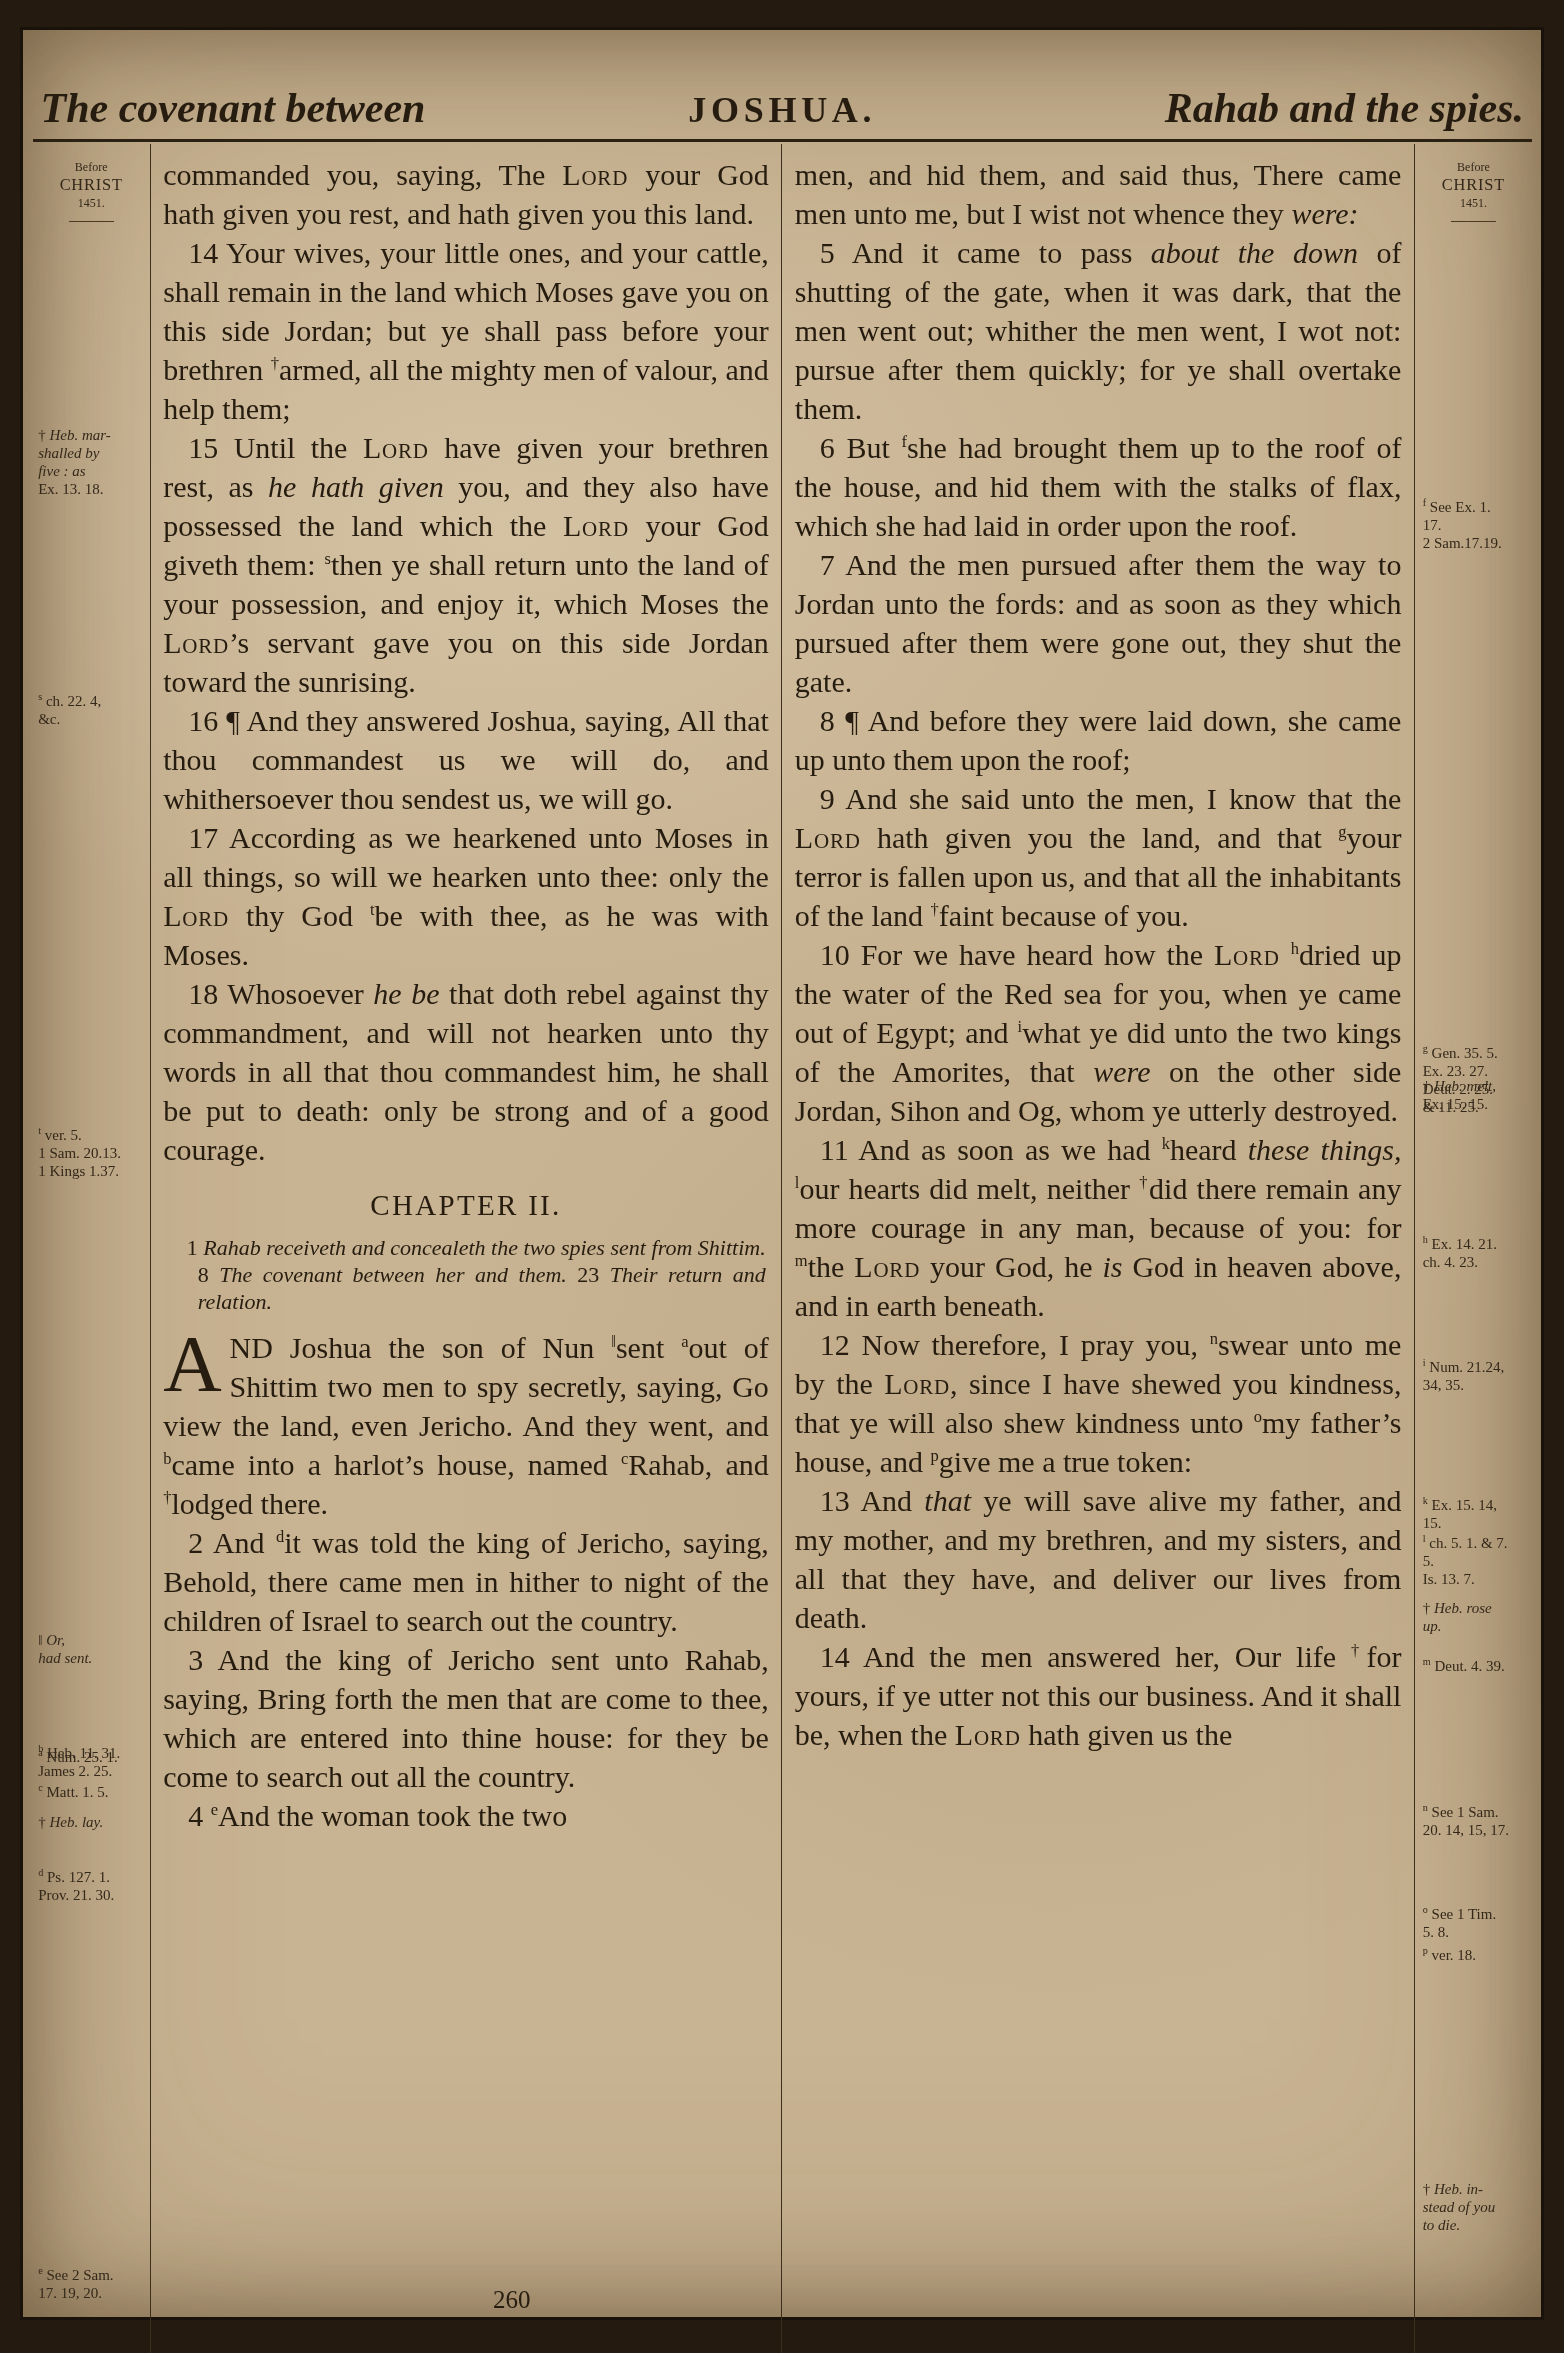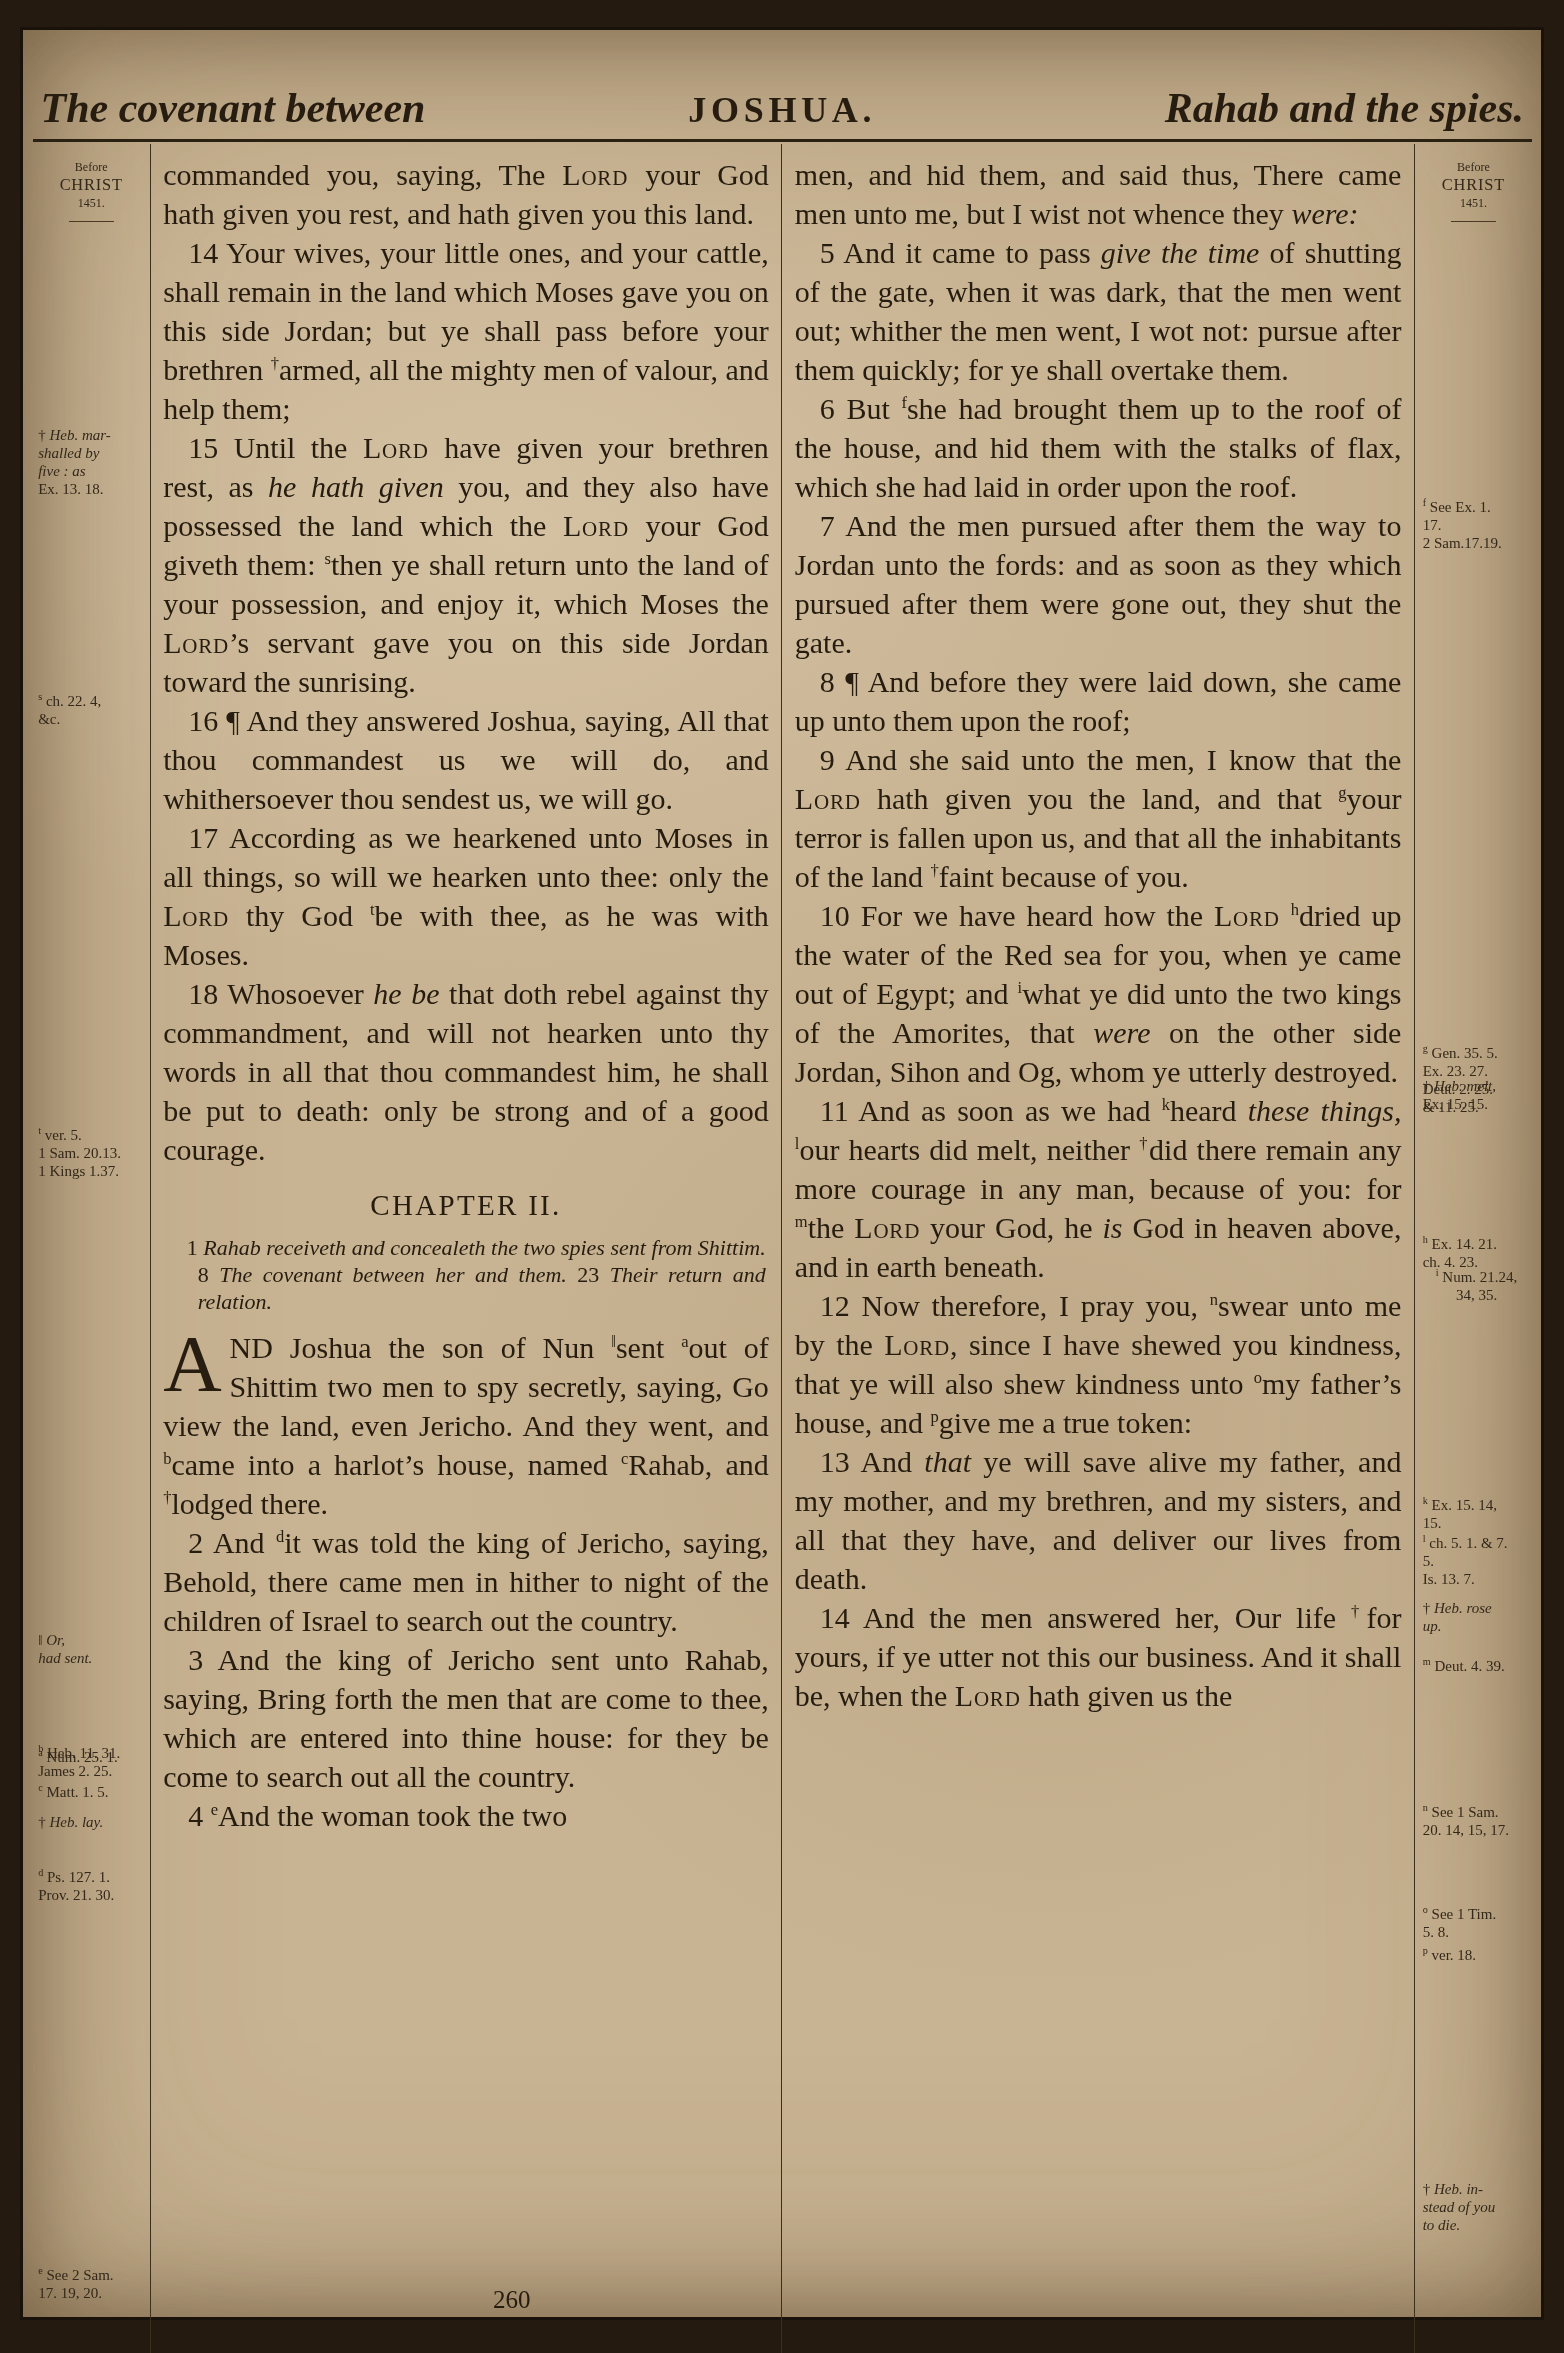--- a/index.html
+++ b/index.html
@@ -116,21 +116,21 @@
         <p class="chapter-heading">CHAPTER II.</p>
         <p class="summary"><span class="n">1</span> Rahab receiveth and concealeth the two spies sent from Shittim. <span class="n">8</span> The covenant between her and them. <span class="n">23</span> Their return and relation.</p>
         <p class="first"><span class="dropcap">A</span>ND Joshua the son of Nun <sup>‖</sup>sent <sup>a</sup>out of Shittim two men to spy secretly, saying, Go view the land, even Jericho. And they went, and <sup>b</sup>came into a harlot’s house, named <sup>c</sup>Rahab, and <sup>†</sup>lodged there.</p>
         <p class="verse">2 And <sup>d</sup>it was told the king of Jericho, saying, Behold, there came men in hither to night of the children of Israel to search out the country.</p>
         <p class="verse">3 And the king of Jericho sent unto Rahab, saying, Bring forth the men that are come to thee, which are entered into thine house: for they be come to search out all the country.</p>
         <p class="verse">4 <sup>e</sup>And the woman took the two</p>
       </div>
 
     <div class="textcol tc-right">
         <p class="cont">men, and hid them, and said thus, There came men unto me, but I wist not whence they <i>were:</i></p>
-        <p class="verse">5 And it came to pass <i>give the time</i> of shutting of the gate, when it was dark, that the men went out; whither the men went, I wot not: pursue after them quickly; for ye shall overtake them.</p>
+        <p class="verse">5 And it came to pass <i>about the down</i> of shutting of the gate, when it was dark, that the men went out; whither the men went, I wot not: pursue after them quickly; for ye shall overtake them.</p>
         <p class="verse">6 But <sup>f</sup>she had brought them up to the roof of the house, and hid them with the stalks of flax, which she had laid in order upon the roof.</p>
         <p class="verse">7 And the men pursued after them the way to Jordan unto the fords: and as soon as they which pursued after them were gone out, they shut the gate.</p>
         <p class="verse">8 ¶ And before they were laid down, she came up unto them upon the roof;</p>
         <p class="verse">9 And she said unto the men, I know that the <span class="sc">Lord</span> hath given you the land, and that <sup>g</sup>your terror is fallen upon us, and that all the inhabitants of the land <sup>†</sup>faint because of you.</p>
         <p class="verse">10 For we have heard how the <span class="sc">Lord</span> <sup>h</sup>dried up the water of the Red sea for you, when ye came out of Egypt; and <sup>i</sup>what ye did unto the two kings of the Amorites, that <i>were</i> on the other side Jordan, Sihon and Og, whom ye utterly destroyed.</p>
         <p class="verse">11 And as soon as we had <sup>k</sup>heard <i>these things,</i> <sup>l</sup>our hearts did melt, neither <sup>†</sup>did there remain any more courage in any man, because of you: for <sup>m</sup>the <span class="sc">Lord</span> your God, he <i>is</i> God in heaven above, and in earth beneath.</p>
         <p class="verse">12 Now therefore, I pray you, <sup>n</sup>swear unto me by the <span class="sc">Lord</span>, since I have shewed you kindness, that ye will also shew kindness unto <sup>o</sup>my father’s house, and <sup>p</sup>give me a true token:</p>
         <p class="verse">13 And <i>that</i> ye will save alive my father, and my mother, and my brethren, and my sisters, and all that they have, and deliver our lives from death.</p>
         <p class="verse">14 And the men answered her, Our life <sup>†</sup>for yours, if ye utter not this our business. And it shall be, when the <span class="sc">Lord</span> hath given us the</p>
       </div>
@@ -140,21 +140,21 @@
         <div class="bc1">Before</div>
         <div class="bc2">CHRIST</div>
         <div class="bc1">1451.</div>
         <div class="bcrule"></div>
       </div>
       <div class="notes">
           <div style="top: 354px;"><sup>f</sup> See Ex. 1.<br>17.<br>2 Sam.17.19.</div>
           <div style="top: 900px;"><sup>g</sup> Gen. 35. 5.<br>Ex. 23. 27.<br>Deut. 2. 25.<br>&amp; 11. 25.</div>
           <div style="top: 933px;">† <i>Heb. melt,</i><br>Ex. 15. 15.</div>
           <div style="top: 1091px;"><sup>h</sup> Ex. 14. 21.<br>ch. 4. 23.</div>
-          <div style="top: 1124px; text-align: center;"><sup>i</sup> Num. 21.24,<br>34, 35.</div>
+          <div style="top: 1214px;"><sup>i</sup> Num. 21.24,<br>34, 35.</div>
           <div style="top: 1352px;"><sup>k</sup> Ex. 15. 14,<br>15.</div>
           <div style="top: 1390px;"><sup>l</sup> ch. 5. 1. &amp; 7.<br>5.<br>Is. 13. 7.</div>
           <div style="top: 1455px;">† <i>Heb. rose</i><br><i>up.</i></div>
           <div style="top: 1513px;"><sup>m</sup> Deut. 4. 39.</div>
           <div style="top: 1659px;"><sup>n</sup> See 1 Sam.<br>20. 14, 15, 17.</div>
           <div style="top: 1761px;"><sup>o</sup> See 1 Tim.<br>5. 8.</div>
           <div style="top: 1802px;"><sup>p</sup> ver. 18.</div>
           <div style="top: 2036px;">† <i>Heb. in-<br>stead of you<br>to die.</i></div>
         </div>
     </div>

